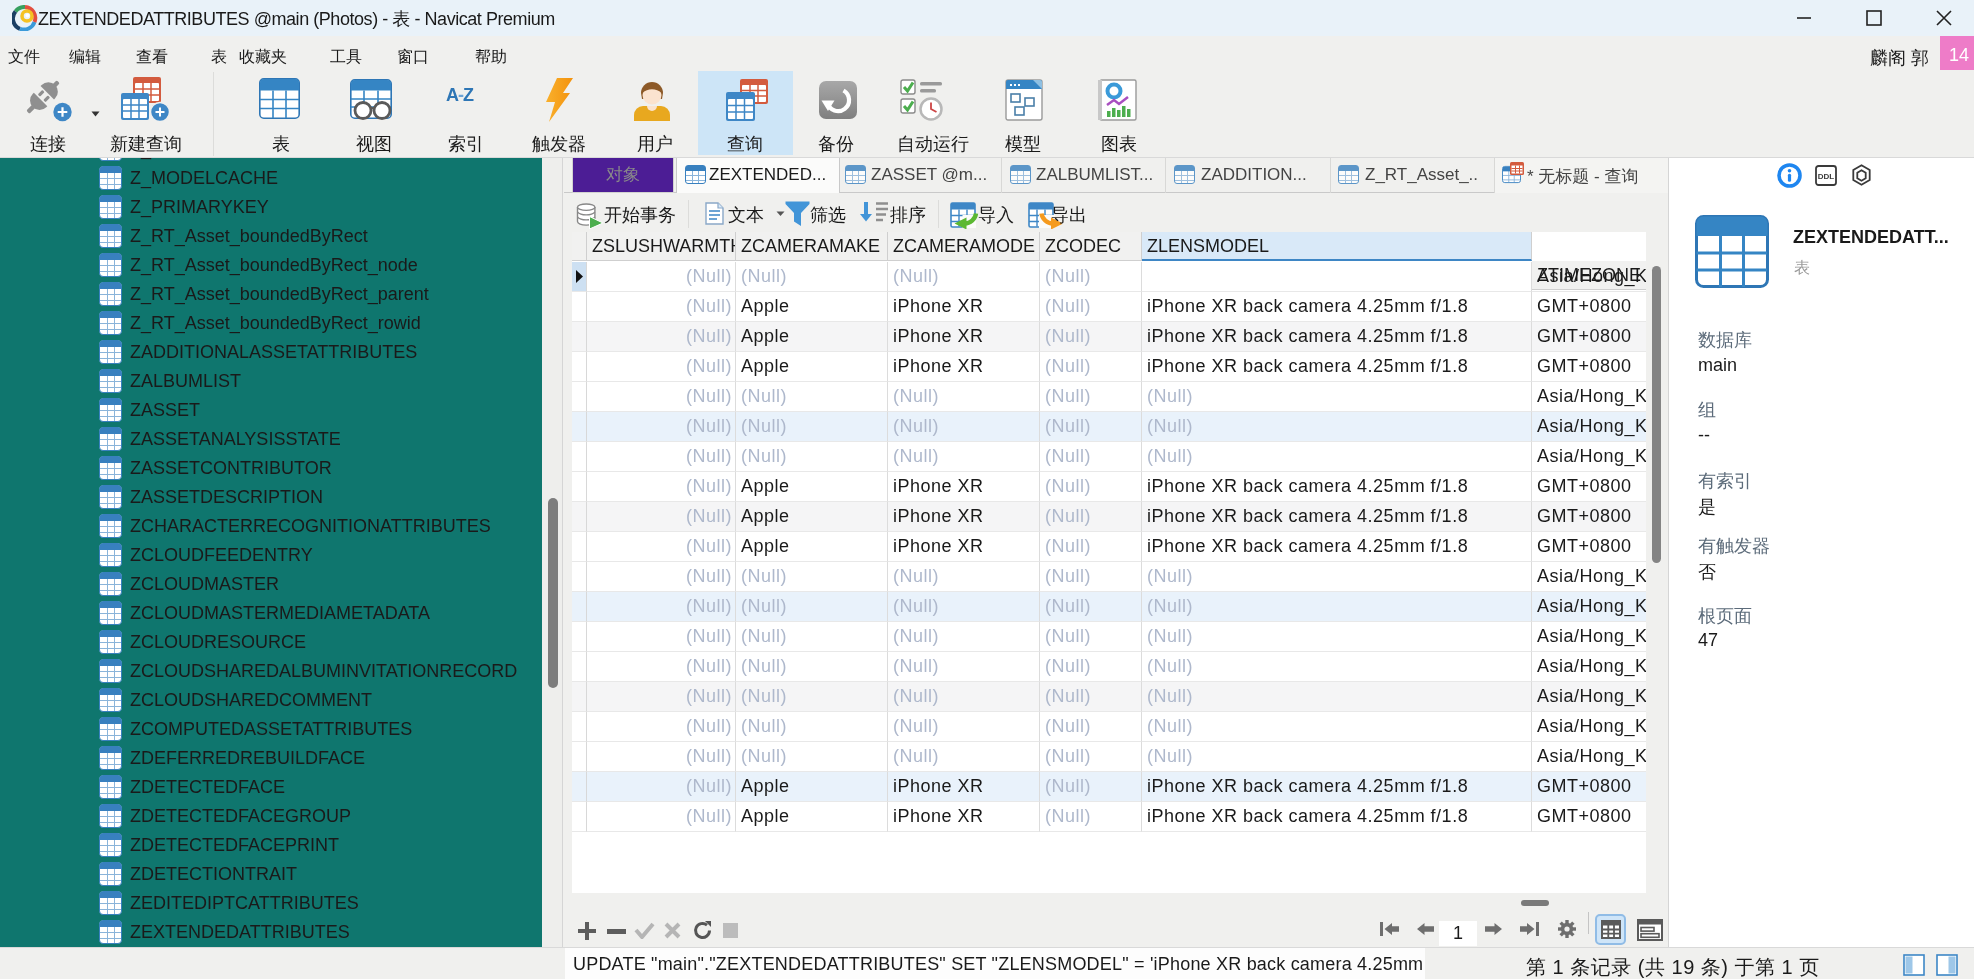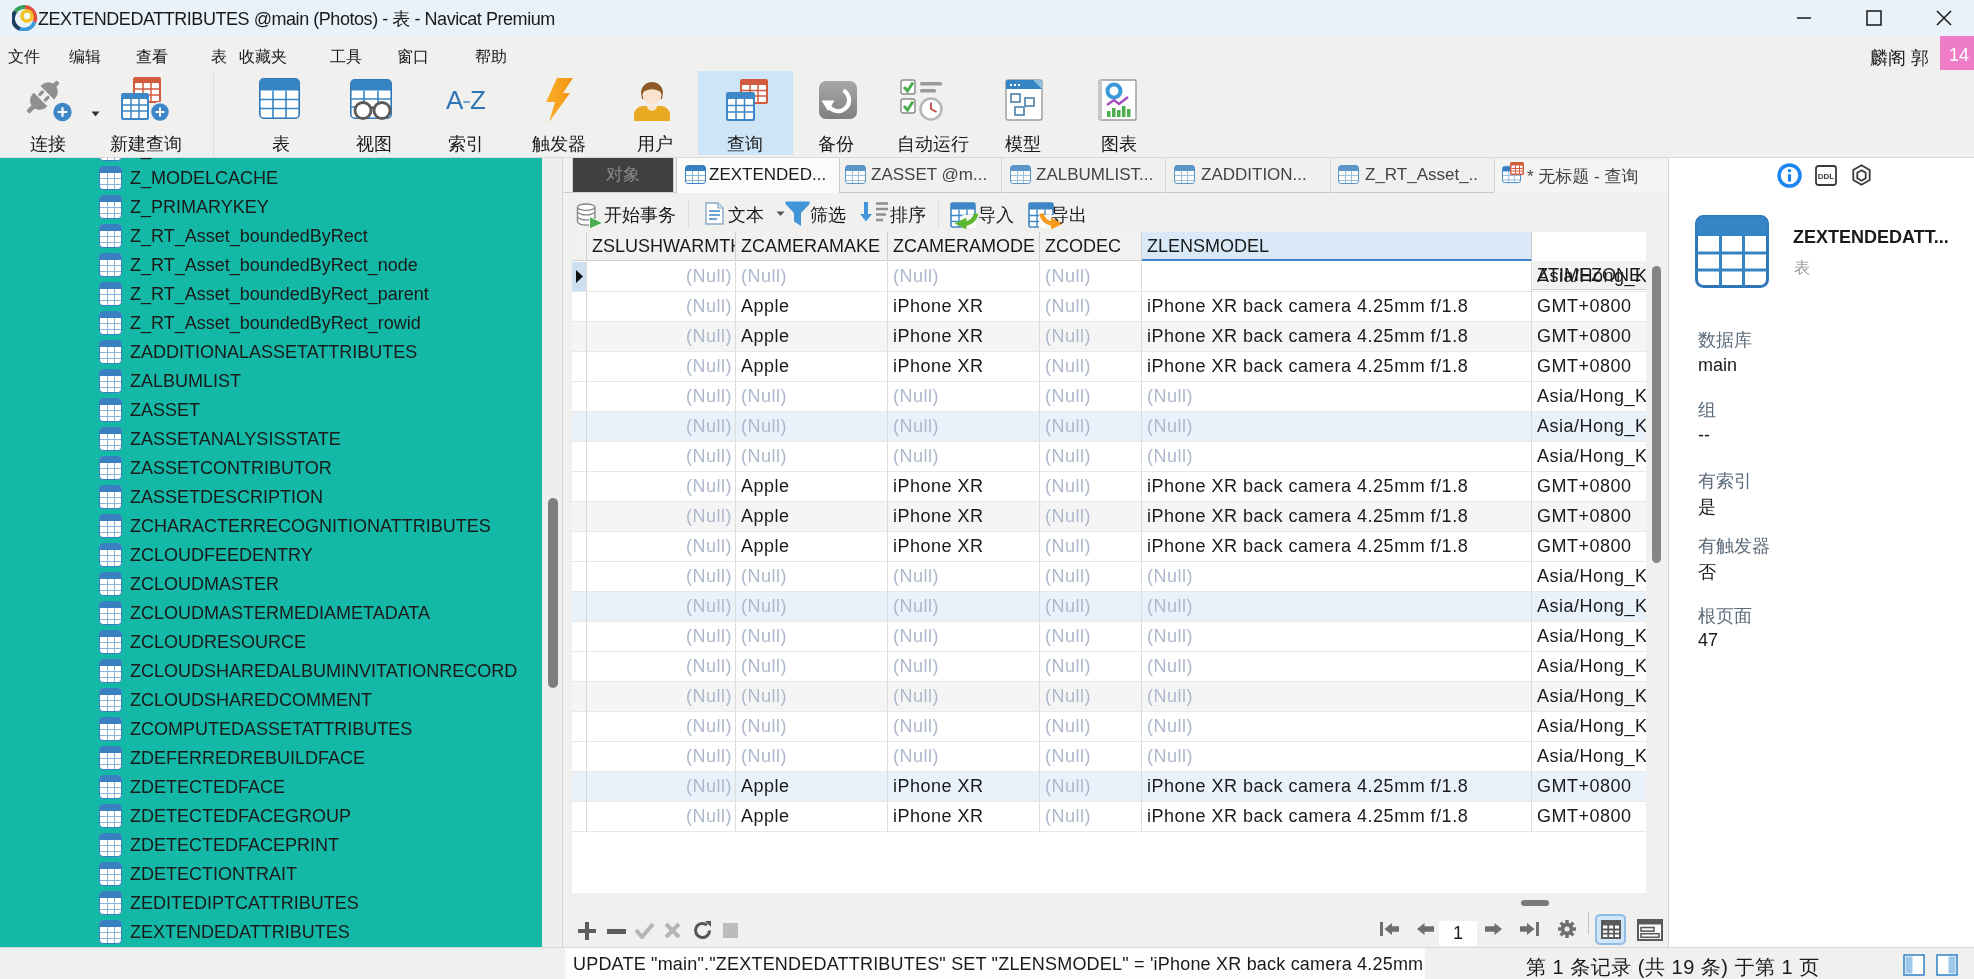--- a/index.html
+++ b/index.html
@@ -25,21 +25,21 @@
 .ti { display:inline-block; width:21px; height:19px; border:1px solid #3880bf; border-radius:3px;
   background:
     linear-gradient(#3880bf,#3880bf) 0 0/100% 5px no-repeat,
     linear-gradient(#8ab4da,#8ab4da) 6px 0/1px 100% no-repeat,
     linear-gradient(#8ab4da,#8ab4da) 12px 0/1px 100% no-repeat,
     linear-gradient(#8ab4da,#8ab4da) 0 9px/100% 1px no-repeat,
     linear-gradient(#8ab4da,#8ab4da) 0 14px/100% 1px no-repeat,
     #fff; }
 
 
-#sidebar { position:absolute; left:0; top:158px; width:563px; height:789px; background:#14b8a6; border-right:1px solid #d5d5d5; overflow:hidden; }
+#sidebar { position:absolute; left:0; top:158px; width:563px; height:789px; background:#0f766e; border-right:1px solid #d5d5d5; overflow:hidden; }
 .srow { position:absolute; left:0; width:100%; height:29px; white-space:nowrap; }
 .srow .ti { position:absolute; left:99px; top:2px; width:23px; height:24px; border-radius:4px;
   background:
     linear-gradient(#3880bf,#3880bf) 0 0/100% 6px no-repeat,
     linear-gradient(#8ab4da,#8ab4da) 7px 0/1px 100% no-repeat,
     linear-gradient(#8ab4da,#8ab4da) 14px 0/1px 100% no-repeat,
     linear-gradient(#8ab4da,#8ab4da) 0 11px/100% 1px no-repeat,
     linear-gradient(#8ab4da,#8ab4da) 0 17px/100% 1px no-repeat,
     #fff; }
 .srow span { position:absolute; left:130px; top:4px; font-size:18px; }
@@ -151,21 +151,21 @@
   <svg class="abs" style="left:350px;top:9px" width="44" height="42" viewBox="0 0 44 42">
     <rect x="0.8" y="0.8" width="40.4" height="38.4" rx="4" fill="#fff" stroke="#2e76b5" stroke-width="1.6"></rect>
     <path d="M1 5 a4 4 0 0 1 4 -4 h32 a4 4 0 0 1 4 4 v6.5 H1 z" fill="#3585c4"></path>
     <path d="M14 11.5 V39 M28 11.5 V39 M1 20 H41 M1 28 H41" stroke="#3585c4" stroke-width="1.6" fill="none"></path>
     <circle cx="13" cy="31.5" r="8" fill="#fff" stroke="#5a5a5a" stroke-width="2.8"></circle>
     <circle cx="32" cy="31.5" r="8" fill="#fff" stroke="#5a5a5a" stroke-width="2.8"></circle>
     <path d="M21 30 q1.5 -2 3 0" stroke="#5a5a5a" stroke-width="2.2" fill="none"></path>
   </svg>
   <div class="tb-label" style="left:356px">视图</div>
 
-  <div class="abs" style="left:446px;top:15px;font-size:26px;font-weight:normal;color:#2e76b5;letter-spacing:-1px">A<span style="color:#6ba3d6">-</span>Z</div>
+  <div class="abs" style="left:446px;top:15px;font-size:18px;font-weight:bold;color:#2e76b5;letter-spacing:-1px">A<span style="color:#6ba3d6">-</span>Z</div>
   <div class="tb-label" style="left:448px">索引</div>
 
   <svg class="abs" style="left:544px;top:8px" width="30" height="44" viewBox="0 0 30 44">
     <defs>
         <linearGradient id="bolt" x1="0" y1="0" x2="1" y2="0">
       <stop offset="0" stop-color="#f9b02c"></stop>
           <stop offset="1" stop-color="#f3920d"></stop>
     </linearGradient>
       </defs>
     <path d="M13 0 L29 0 L19 15 L26 15 L5 44 L11 24 L2 24 Z" fill="url(#bolt)"></path>
@@ -364,21 +364,21 @@
   <div class="srow" style="top:760px">
       <i class="ti"></i>
       <span>ZEXTENDEDATTRIBUTES</span>
     </div>
   <div class="abs" style="left:542px;top:0;width:21px;height:789px;background:#eeeeec"></div>
   <div id="side-thumb"></div>
 </div>
 
 <div id="center">
   <div id="tabbar">
-    <div class="tab" style="left:8px;width:102px;background:#404040;border:1px solid #d2d2d0;border-top:none;color:#8a8a8a;text-align:center;line-height:33px">对象</div>
+    <div class="tab" style="left:8px;width:102px;background:#4c1d95;border:1px solid #d2d2d0;border-top:none;color:#8a8a8a;text-align:center;line-height:33px">对象</div>
     <div class="tab" style="left:112px;width:164px;background:#fbfbfa;border-left:1px solid #c9c9c9;border-right:1px solid #c9c9c9;height:36px">
       <i class="ti" style="left:8px"></i>
         <span style="position:absolute;left:32px;top:7px">ZEXTENDED...</span>
       </div>
     <div class="tab" style="left:277px;width:159px">
       <i class="ti" style="left:4px;opacity:.8"></i>
         <span style="position:absolute;left:30px;top:7px;color:#444">ZASSET @m...</span>
       </div>
     <div class="tab" style="left:437px;width:163px;border-left:1px solid #d8d8d6">
       <i class="ti" style="left:8px;opacity:.8"></i>

